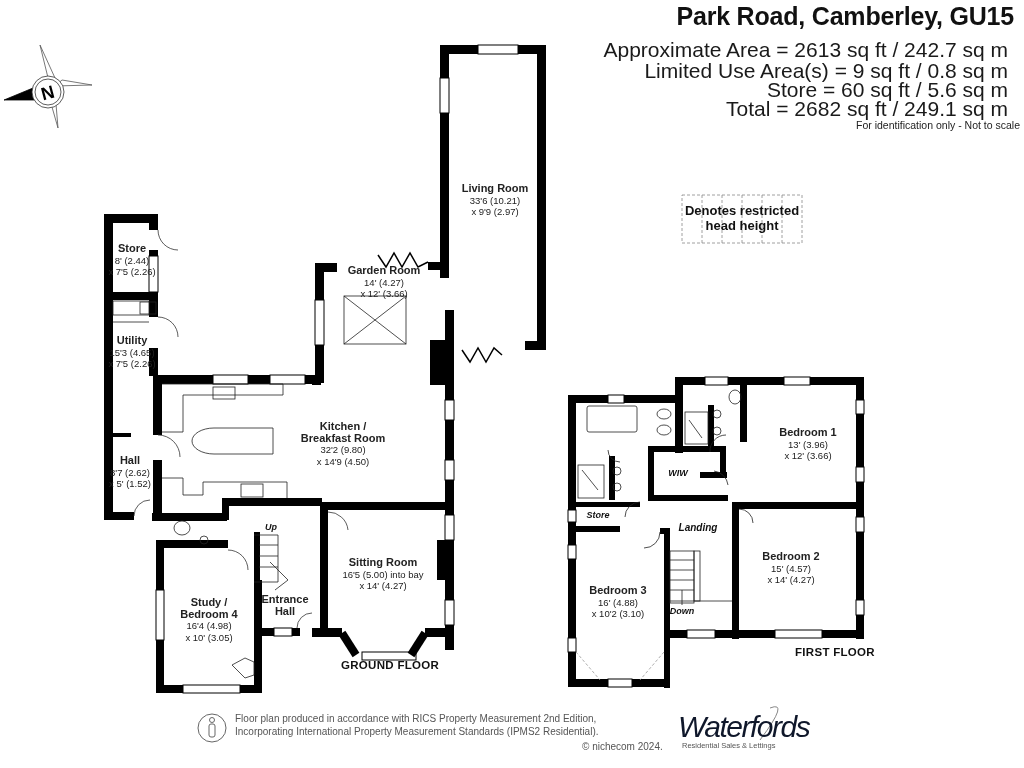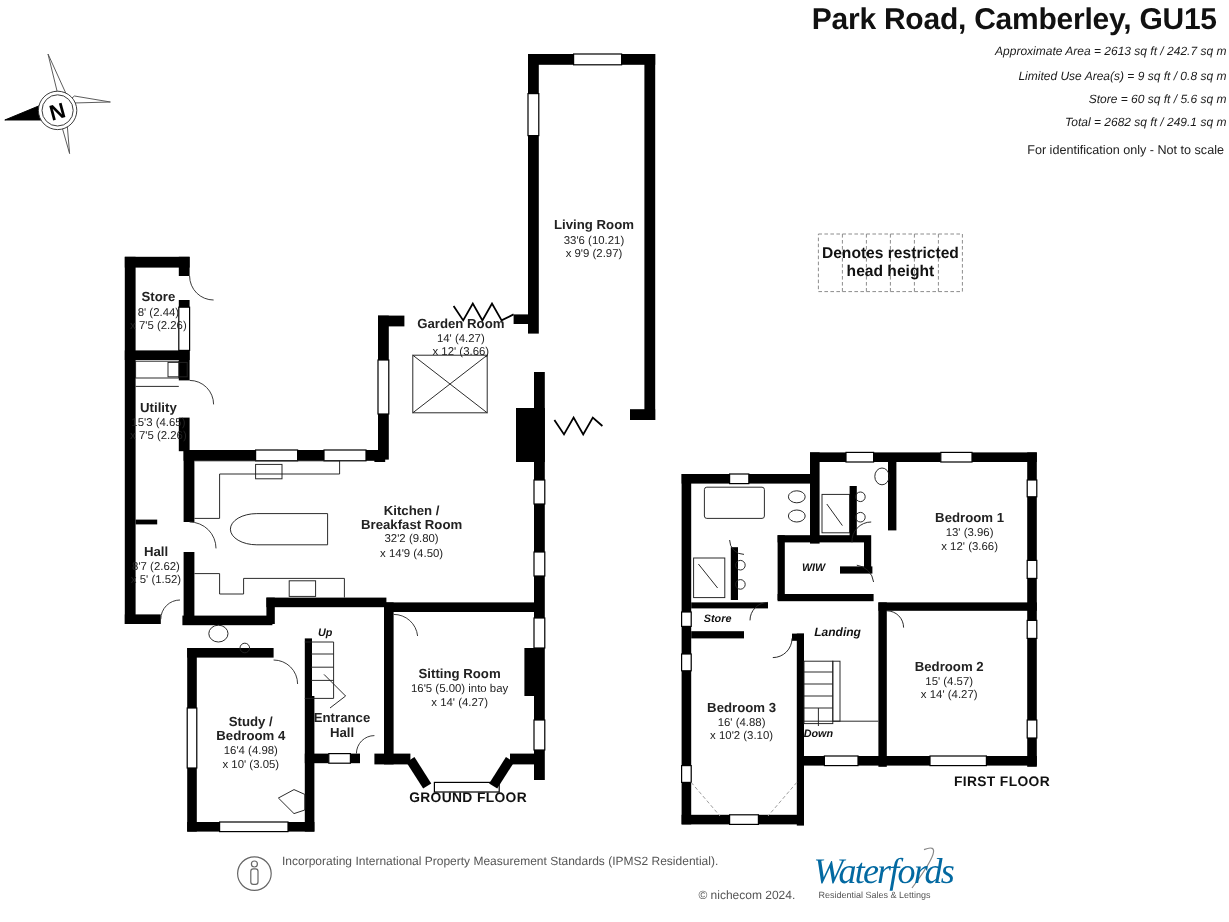--- a/index.html
+++ b/index.html
@@ -1,30 +1,30 @@
 <!DOCTYPE html>
 <html><head>
 <meta charset="utf-8">
 <style>
   html,body{margin:0;padding:0;background:#ffffff;}
   body{width:1024px;height:768px;position:relative;overflow:hidden;font-family:"Liberation Sans",sans-serif;color:#111;}
   .abs{position:absolute;}
   #title{right:10px;top:2px;font-size:25px;font-weight:bold;text-align:right;white-space:nowrap;letter-spacing:-0.2px;}
-  .area-line{right:2px;font-size:10px;text-align:right;white-space:nowrap;color:#1a1a1a;font-style:italic;}
+  .area-line{right:16px;font-size:21px;text-align:right;white-space:nowrap;color:#1a1a1a;}
   #disclaimer{right:4px;top:119px;font-size:10.5px;color:#222;white-space:nowrap;}
   svg#plan{position:absolute;left:0;top:0;}
   .room{position:absolute;text-align:center;font-size:9.5px;line-height:11.5px;color:#222;white-space:nowrap;transform:translateX(-50%);}
   .room .rn{font-weight:bold;font-size:11px;}
   .floor-label{position:absolute;font-weight:bold;font-size:11.5px;letter-spacing:0.3px;white-space:nowrap;}
   .small{position:absolute;font-size:9px;font-weight:bold;white-space:nowrap;transform:translateX(-50%);font-style:italic;}
   #legend{left:682px;top:195px;width:120px;height:48px;}
   #legend-text{position:absolute;left:0;top:8px;width:120px;text-align:center;font-weight:bold;font-size:13px;line-height:15px;}
   #footer-text{left:235px;top:713px;font-size:10px;line-height:12.5px;color:#555;white-space:nowrap;}
   #footer-copy{left:582px;top:725px;font-size:10px;color:#555;white-space:nowrap;margin-top:16px;}
-  #brand{left:678px;top:710px;font-family:Liberation Serif, serif;font-style:italic;font-size:30px;color:#0369a1;letter-spacing:-1.5px;}
+  #brand{left:678px;top:710px;font-family:Liberation Sans, sans-serif;font-style:italic;font-size:30px;color:#0f172a;letter-spacing:-1.5px;}
   #brand-sub{left:682px;top:741px;font-size:7.5px;color:#555;white-space:nowrap;}
 </style>
 </head>
 <body>
 
 <div id="title" class="abs">Park Road, Camberley, GU15</div>
 <div class="abs area-line" style="top:38px">Approximate Area = 2613 sq ft / 242.7 sq m</div>
 <div class="abs area-line" style="top:59px">Limited Use Area(s) = 9 sq ft / 0.8 sq m</div>
 <div class="abs area-line" style="top:78px">Store = 60 sq ft / 5.6 sq m</div>
 <div class="abs area-line" style="top:97px">Total = 2682 sq ft / 249.1 sq m</div>
@@ -312,17 +312,18 @@
   <div>16' (4.88)</div>
   <div>x 10'2 (3.10)</div>
 </div>
 <div class="small" style="left:678px;top:468px">WIW</div>
 <div class="small" style="left:598px;top:510px">Store</div>
 <div class="small" style="left:698px;top:522px;font-size:10px">Landing</div>
 <div class="small" style="left:682px;top:606px">Down</div>
 <div class="floor-label" style="left:795px;top:646px">FIRST FLOOR</div>
 
 <div id="footer-text" class="abs">
+  <div>Floor plan produced in accordance with RICS Property Measurement 2nd Edition,</div>
   <div>Incorporating International Property Measurement Standards (IPMS2 Residential).</div>
 </div>
 <div id="footer-copy" class="abs">© nichecom 2024.</div>
 <div id="brand" class="abs">Waterfords</div>
 <div id="brand-sub" class="abs">Residential Sales &amp; Lettings</div>
 
 </body></html>

